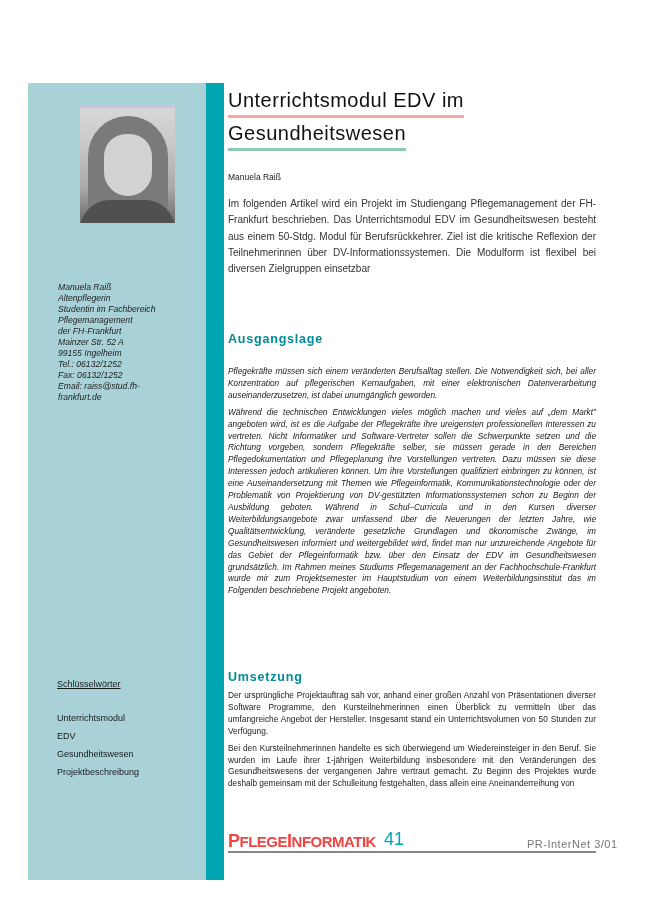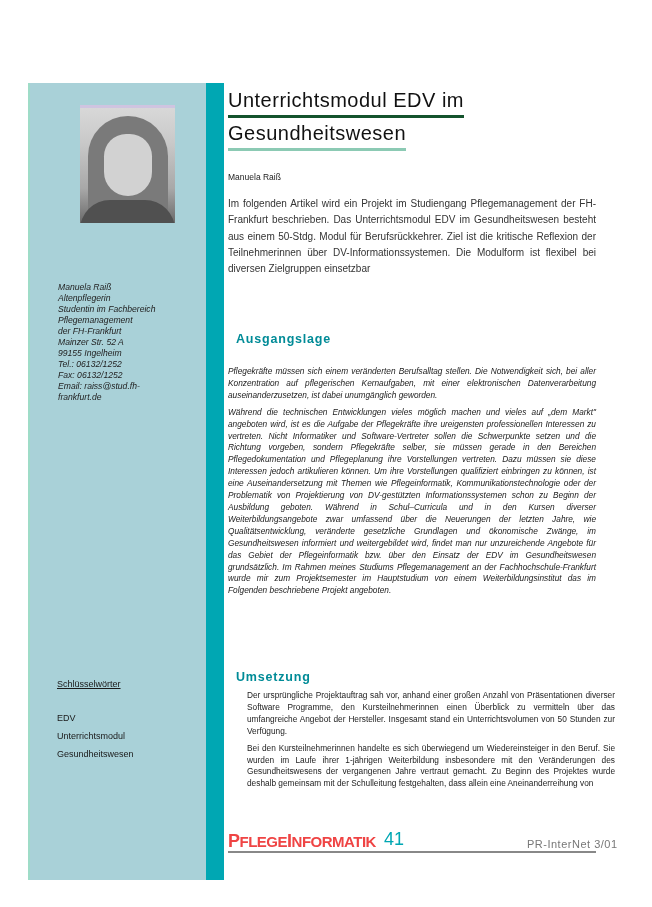--- a/index.html
+++ b/index.html
@@ -20,27 +20,27 @@
                         border-radius: 40px 40px 0 0; background: #505050; }
     .author-info { position: absolute; left: 58px; top: 282px; width: 130px;
                    font-size: 8.6px; line-height: 11px; font-style: italic; color: #222; }
     .author-info div { white-space: nowrap; }
     .keywords { position: absolute; left: 57px; top: 679px; width: 140px; font-size: 9px; color: #1a1a1a; }
     .keywords .kw-title { text-decoration: underline; margin-bottom: 20px; display: block; }
     .keywords .kw-item { display: block; line-height: 18px; }
     .title { position: absolute; left: 228px; top: 85px; font-size: 20px; line-height: 30px;
              color: #111; letter-spacing: 0.5px; }
     .title span { display: block; }
-    .title .l1 { border-bottom: 3px solid #14532d; display: inline-block; }
+    .title .l1 { border-bottom: 3px solid #fca5a5; display: inline-block; }
     .title .l2 { border-bottom: 3px solid #8ccab4; display: inline-block; }
     .byline { position: absolute; left: 228px; top: 172px; font-size: 8.5px; color: #222; }
     .abstract { position: absolute; left: 228px; top: 196px; width: 368px; font-size: 10px;
                 line-height: 16.3px; text-align: justify; color: #333; }
     .section-title { position: absolute; left: 228px; font-size: 12.5px; color: #008b97;
-                     font-weight: bold; letter-spacing: 0.8px; margin-left: 8px; }
+                     font-weight: bold; letter-spacing: 0.8px; }
     .body-text { position: absolute; left: 228px; width: 368px; font-size: 8.3px; line-height: 11.9px;
                  text-align: justify; color: #222; }
     .body-text p { margin: 0 0 5px 0; }
     .footer-brand { position: absolute; left: 228px; top: 831px; font-size: 15px; color: #ef4444; font-weight: bold; letter-spacing: -0.5px; }
     .footer-brand .cap { font-size: 18px; }
     .footer-page { position: absolute; left: 384px; top: 829px; font-size: 18px; color: #00a7b3; }
     .footer-issue { position: absolute; left: 527px; top: 838px; font-size: 11px; color: #777; letter-spacing: 0.5px; }
     .footer-rule { position: absolute; left: 228px; top: 851px; width: 368px; height: 2px; background: #888; }
   </style>
 </head>
@@ -64,42 +64,43 @@
   <div>Mainzer Str. 52 A</div>
   <div>99155 Ingelheim</div>
   <div>Tel.: 06132/1252</div>
   <div>Fax: 06132/1252</div>
   <div>Email: raiss@stud.fh-</div>
   <div>frankfurt.de</div>
 </div>
 
 <div class="keywords">
   <span class="kw-title">Schlüsselwörter</span>
+  <span class="kw-item">Unterrichtsmodul</span>
   <span class="kw-item">EDV</span>
-  <span class="kw-item">Unterrichtsmodul</span>
   <span class="kw-item">Gesundheitswesen</span>
+  <span class="kw-item">Projektbeschreibung</span>
 </div>
 
 <div class="title">
   <span class="l1">Unterrichtsmodul EDV im</span><br>
   <span class="l2">Gesundheitswesen</span>
 </div>
 
 <div class="byline">Manuela Raiß</div>
 
 <div class="abstract">Im folgenden Artikel wird ein Projekt im Studiengang Pflegemanagement der FH-Frankfurt beschrieben. Das Unterrichtsmodul EDV im Gesundheitswesen besteht aus einem 50-Stdg. Modul für Berufsrückkehrer. Ziel ist die kritische Reflexion der Teilnehmerinnen über DV-Informationssystemen. Die Modulform ist flexibel bei diversen Zielgruppen einsetzbar</div>
 
 <div class="section-title" style="top:332px;">Ausgangslage</div>
 <div class="body-text" style="top:366px;font-style:italic;">
   <p>Pflegekräfte müssen sich einem veränderten Berufsalltag stellen. Die Notwendigkeit sich, bei aller Konzentration auf pflegerischen Kernaufgaben, mit einer elektronischen Datenverarbeitung auseinanderzusetzen, ist dabei unumgänglich geworden.</p>
   <p>Während die technischen Entwicklungen vieles möglich machen und vieles auf „dem Markt" angeboten wird, ist es die Aufgabe der Pflegekräfte ihre ureigensten professionellen Interessen zu vertreten. Nicht Informatiker und Software-Vertreter sollen die Schwerpunkte setzen und die Richtung vorgeben, sondern Pflegekräfte selber, sie müssen gerade in den Bereichen Pflegedokumentation und Pflegeplanung ihre Vorstellungen vertreten. Dazu müssen sie diese Interessen jedoch artikulieren können. Um ihre Vorstellungen qualifiziert einbringen zu können, ist eine Auseinandersetzung mit Themen wie Pflegeinformatik, Kommunikationstechnologie oder der Problematik von Projektierung von DV-gestützten Informationssystemen schon zu Beginn der Ausbildung geboten. Während in Schul–Curricula und in den Kursen diverser Weiterbildungsangebote zwar umfassend über die Neuerungen der letzten Jahre, wie Qualitätsentwicklung, veränderte gesetzliche Grundlagen und ökonomische Zwänge, im Gesundheitswesen informiert und weitergebildet wird, findet man nur unzureichende Angebote für das Gebiet der Pflegeinformatik bzw. über den Einsatz der EDV im Gesundheitswesen grundsätzlich. Im Rahmen meines Studiums Pflegemanagement an der Fachhochschule-Frankfurt wurde mir zum Projektsemester im Hauptstudium von einem Weiterbildungsinstitut das im Folgenden beschriebene Projekt angeboten.</p>
 </div>
 
 <div class="section-title" style="top:670px;">Umsetzung</div>
-<div class="body-text" style="top:690px;margin-left:19px;">
+<div class="body-text" style="top:690px;">
   <p>Der ursprüngliche Projektauftrag sah vor, anhand einer großen Anzahl von Präsentationen diverser Software Programme, den Kursteilnehmerinnen einen Überblick zu vermitteln über das umfangreiche Angebot der Hersteller. Insgesamt stand ein Unterrichtsvolumen von 50 Stunden zur Verfügung.</p>
   <p>Bei den Kursteilnehmerinnen handelte es sich überwiegend um Wiedereinsteiger in den Beruf. Sie wurden im Laufe ihrer 1-jährigen Weiterbildung insbesondere mit den Veränderungen des Gesundheitswesens der vergangenen Jahre vertraut gemacht. Zu Beginn des Projektes wurde deshalb gemeinsam mit der Schulleitung festgehalten, dass allein eine Aneinanderreihung von</p>
 </div>
 
 <div class="footer-brand"><span class="cap">P</span><span>FLEGE</span><span class="cap">I</span><span>NFORMATIK</span></div>
 <div class="footer-page">41</div>
 <div class="footer-issue">PR-InterNet 3/01</div>
 <div class="footer-rule"></div>
 
 </body></html>

